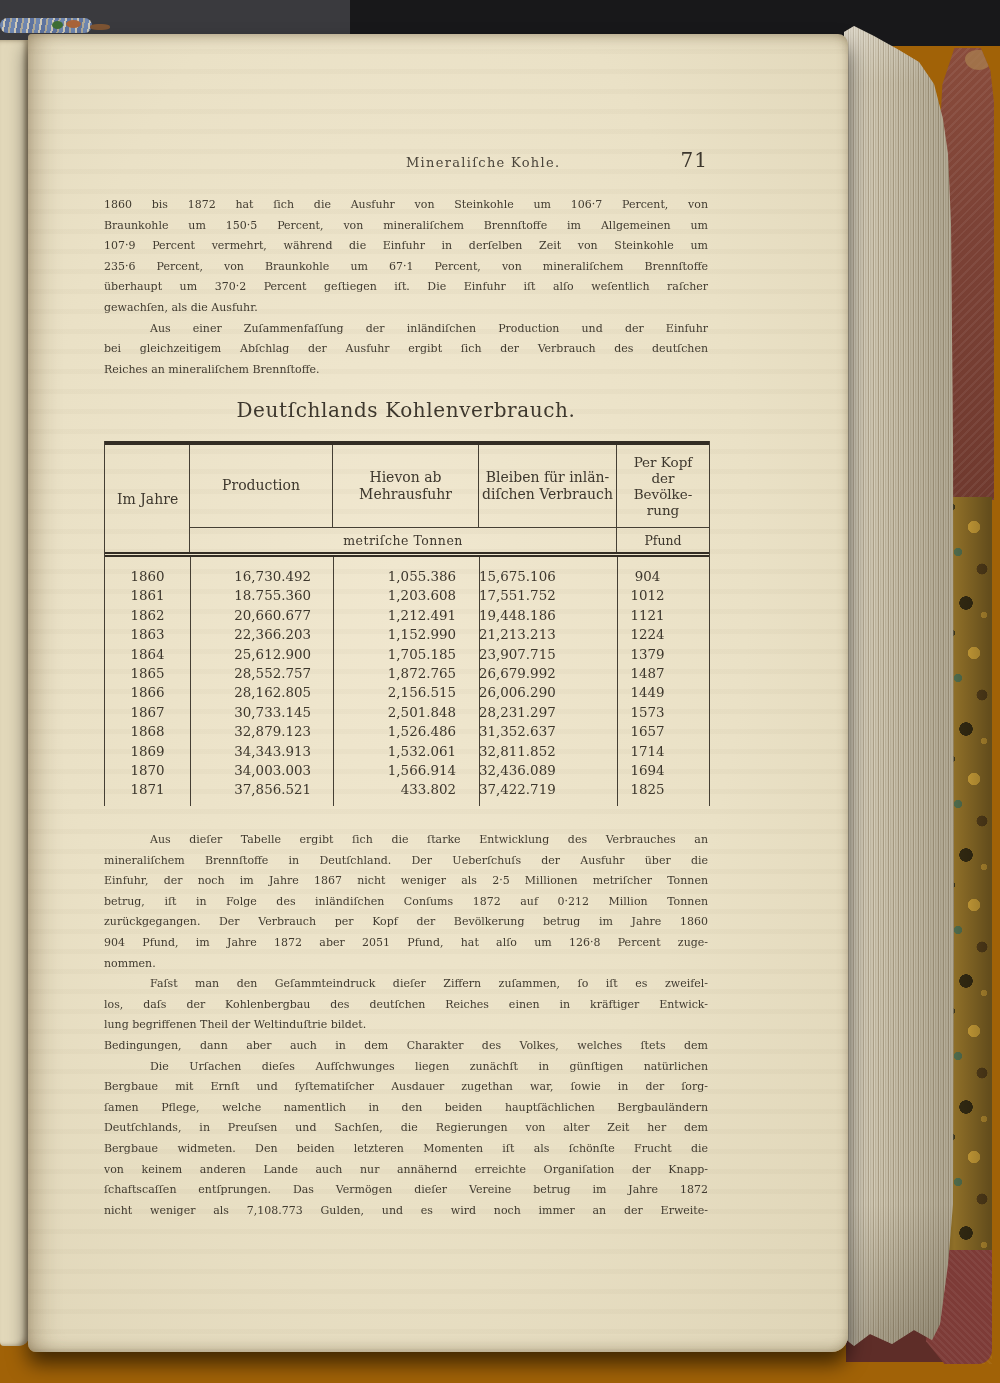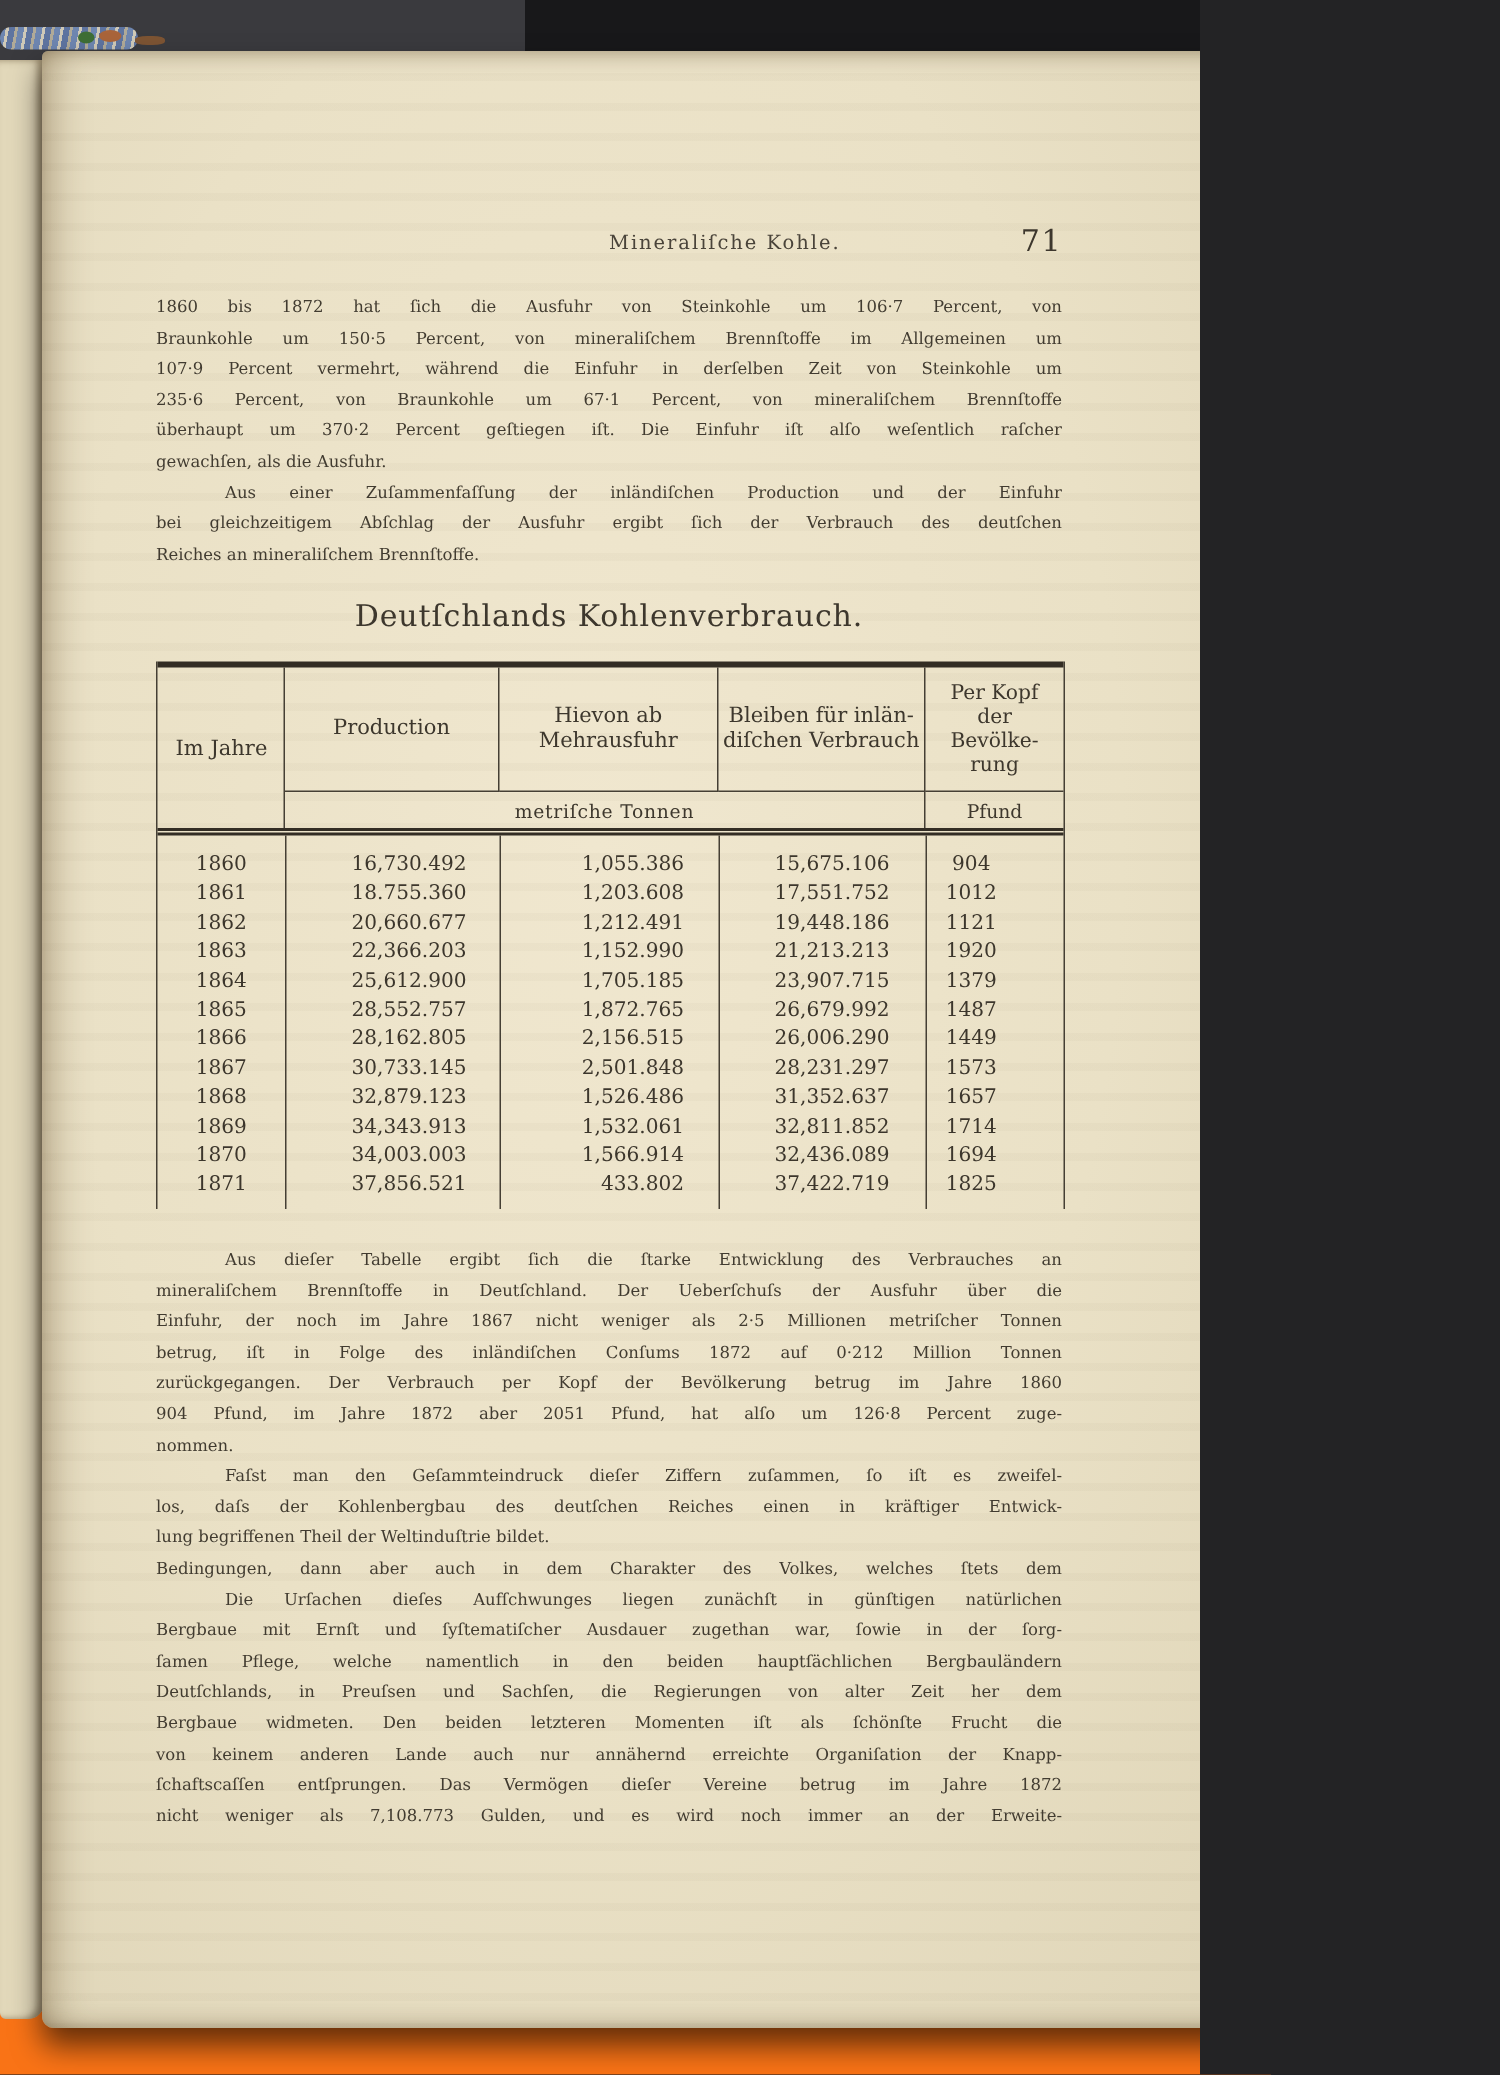--- a/index.html
+++ b/index.html
@@ -1,17 +1,17 @@
 <!DOCTYPE html>
 <html style="--ink: #413b30; --rule: #332d24; --paper: #ebe2c8; --leather: #7c4236; --marble: #8f6f28;"><head>
 <meta charset="utf-8">
 <style>
   html,body{margin:0;padding:0;background:#232325;}
-  .scene{position:relative;width:800px;height:1383px;overflow:hidden;
-         background:#f97316;font-family:"DejaVu Serif",serif;}
+  .scene{position:relative;width:1000px;height:1383px;overflow:hidden;
+         background:#a16207;font-family:"DejaVu Serif",serif;}
   .scene *{position:absolute;box-sizing:border-box;}
 
   
   .bg-a{left:0;top:0;width:1000px;height:46px;background:#18181a;}
   .bg-b{left:170;top:0;width:350px;height:40px;background:#3a3a3e;}
 
   
   .headband{left:2;top:18px;width:92px;height:15px;border-radius:8px;
     background:repeating-linear-gradient(100deg,#6e86b0 0 4px,#cfc9b8 4px 6px,#5e74a0 6px 10px,#b0aa98 10px 12px);}
   .hb-dot1{left:52px;top:21px;width:11px;height:8px;background:#3e6e35;border-radius:50%;}
@@ -100,21 +100,21 @@
   .u1{grid-column:2/5;grid-row:2;display:flex;align-items:center;justify-content:center;
     border-right:1px solid #453f34;font-size:12.5px;letter-spacing:.5px;}
   .u2{grid-column:5;grid-row:2;display:flex;align-items:center;justify-content:center;font-size:12.5px;}
   .tbody{position:relative;padding:10px 0 6px;color:#3c362c;}
   .trow{position:relative;display:grid;grid-template-columns:85px 143px 146px 138px 92px;
     height:19.4px;line-height:19.4px;font-size:13.4px;}
   .trow span{position:relative;display:block;}
   .c0{text-align:center;}
   .c1{text-align:right;padding-right:22px;}
   .c2{text-align:right;padding-right:23px;}
-  .c3{text-align:right;padding-right:24px;}
+  .c3{text-align:left;padding-right:24px;}
   .c4{text-align:center;padding-right:31px;}
   .vl{position:absolute;top:0;bottom:0;width:1px;background:#453f34;}
   .vl1{left:85px;} .vl2{left:228px;} .vl3{left:374px;} .vl4{left:512px;}
 </style>
 </head>
 <body>
 
 <div class="scene">
   <div class="bg-a"></div>
   <div class="bg-b"></div>
@@ -191,21 +191,21 @@
             <span class="c1">20,660.677</span>
             <span class="c2">1,212.491</span>
             <span class="c3">19,448.186</span>
             <span class="c4">1121</span>
           </div>
           <div class="trow">
             <span class="c0">1863</span>
             <span class="c1">22,366.203</span>
             <span class="c2">1,152.990</span>
             <span class="c3">21,213.213</span>
-            <span class="c4">1920</span>
+            <span class="c4">1224</span>
           </div>
           <div class="trow">
             <span class="c0">1864</span>
             <span class="c1">25,612.900</span>
             <span class="c2">1,705.185</span>
             <span class="c3">23,907.715</span>
             <span class="c4">1379</span>
           </div>
           <div class="trow">
             <span class="c0">1865</span>

